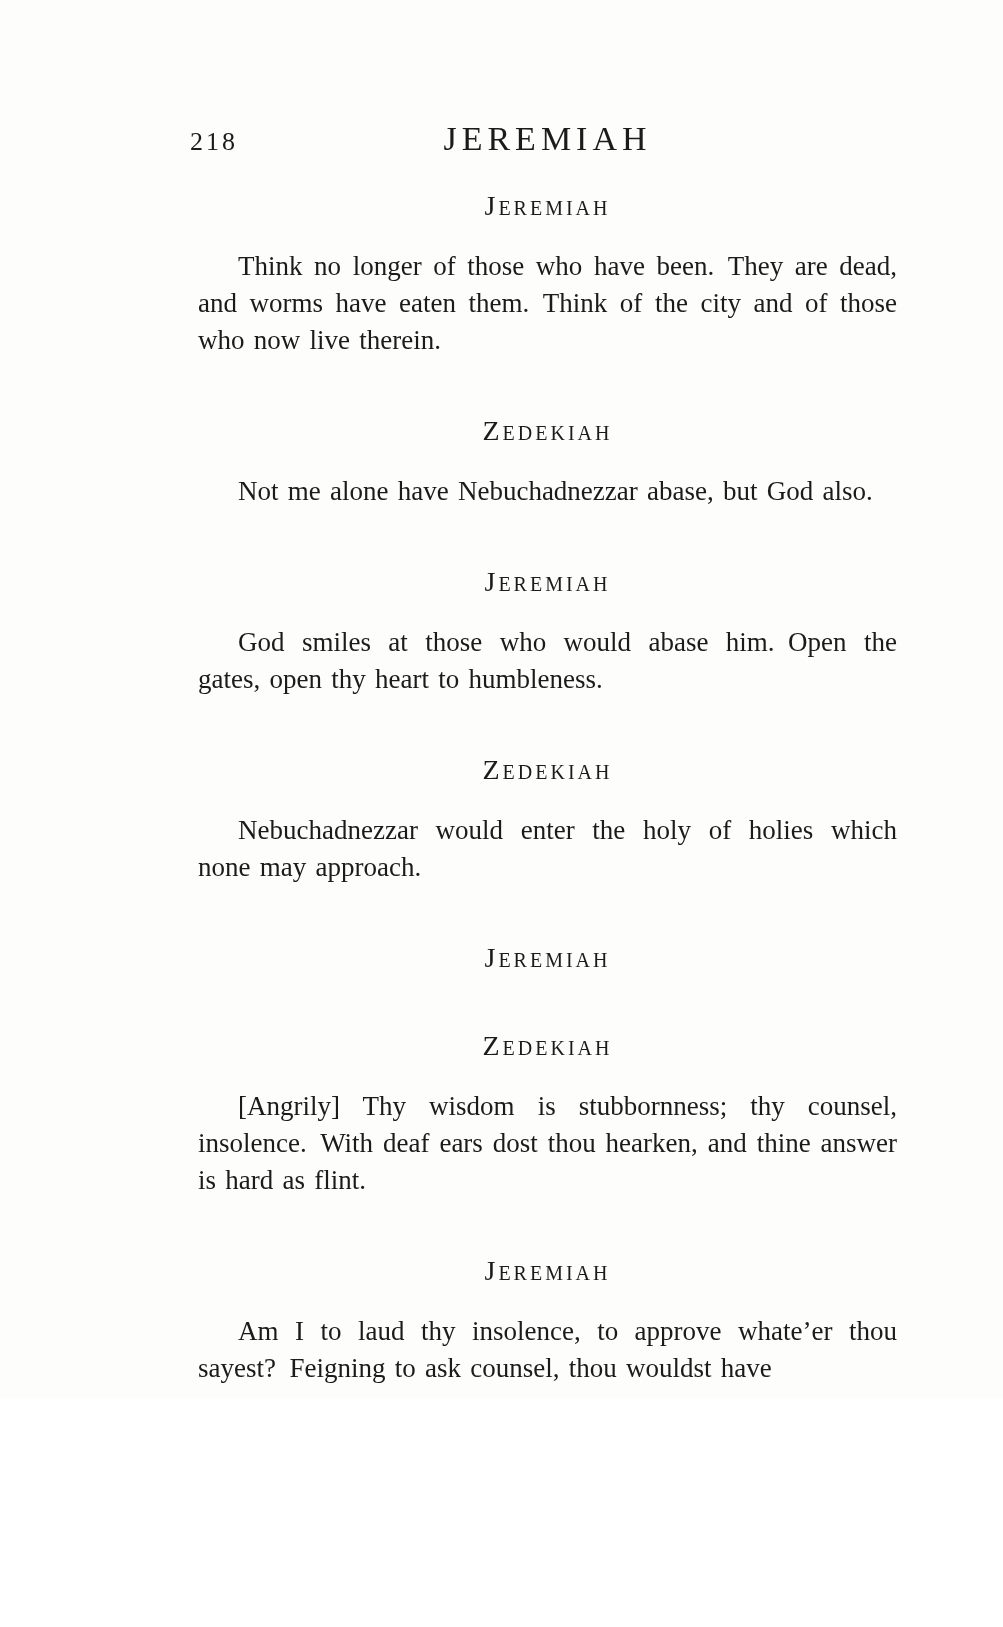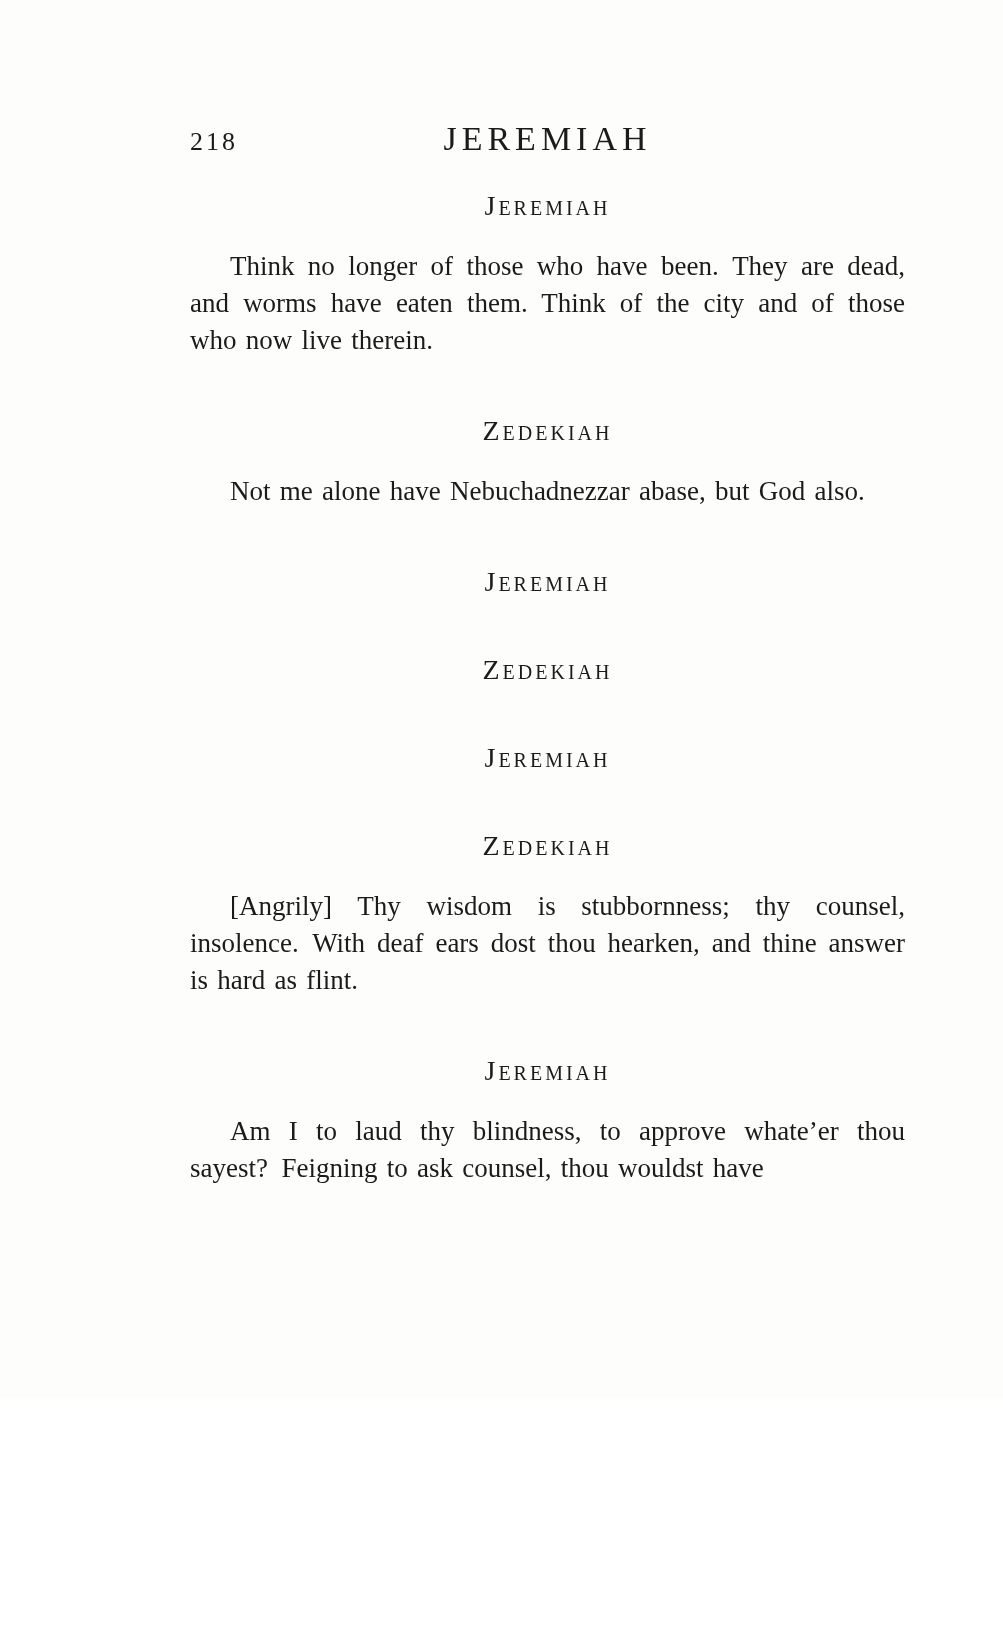--- a/index.html
+++ b/index.html
@@ -49,21 +49,21 @@
   }
   .dialogue:first-of-type .speaker {
     margin-top: 24px;
   }
   .body-text {
     font-size: 27px;
     line-height: 37px;
     text-align: justify;
     text-indent: 40px;
     word-spacing: 2.5px;
-    margin: 0;
+    margin: 8px;
   }
   .direction {
   }
 </style>
 </head>
 <body>
 
 <div class="page">
   <div class="column">
 
@@ -77,34 +77,36 @@
       <p class="body-text"><span class="direction"></span> <span>Think no longer of those who have been. They are dead, and worms have eaten them. Think of the city and of those who now live therein.</span></p>
     </section>
 
     <section class="dialogue">
       <h3 class="speaker">Zedekiah</h3>
       <p class="body-text"><span class="direction"></span> <span>Not me alone have Nebuchadnezzar abase, but God also.</span></p>
     </section>
 
     <section class="dialogue">
       <h3 class="speaker">Jeremiah</h3>
+      <p class="body-text"><span class="direction"></span> <span>God smiles at those who would abase him. Open the gates, open thy heart to humbleness.</span></p>
     </section>
 
     <section class="dialogue">
       <h3 class="speaker">Zedekiah</h3>
+      <p class="body-text"><span class="direction"></span> <span>Nebuchadnezzar would enter the holy of holies which none may approach.</span></p>
     </section>
 
     <section class="dialogue">
       <h3 class="speaker">Jeremiah</h3>
     </section>
 
     <section class="dialogue">
       <h3 class="speaker">Zedekiah</h3>
       <p class="body-text"><span class="direction">[Angrily]</span> <span>Thy wisdom is stubbornness; thy counsel, insolence. With deaf ears dost thou hearken, and thine answer is hard as flint.</span></p>
     </section>
 
     <section class="dialogue">
       <h3 class="speaker">Jeremiah</h3>
-      <p class="body-text"><span class="direction"></span> <span>Am I to laud thy blindness, to approve whate’er thou sayest? Feigning to ask counsel, thou wouldst have</span></p>
+      <p class="body-text"><span class="direction"></span> <span>Am I to laud thy insolence, to approve whate’er thou sayest? Feigning to ask counsel, thou wouldst have</span></p>
     </section>
 
   </div>
 </div>
 
 </body></html>

